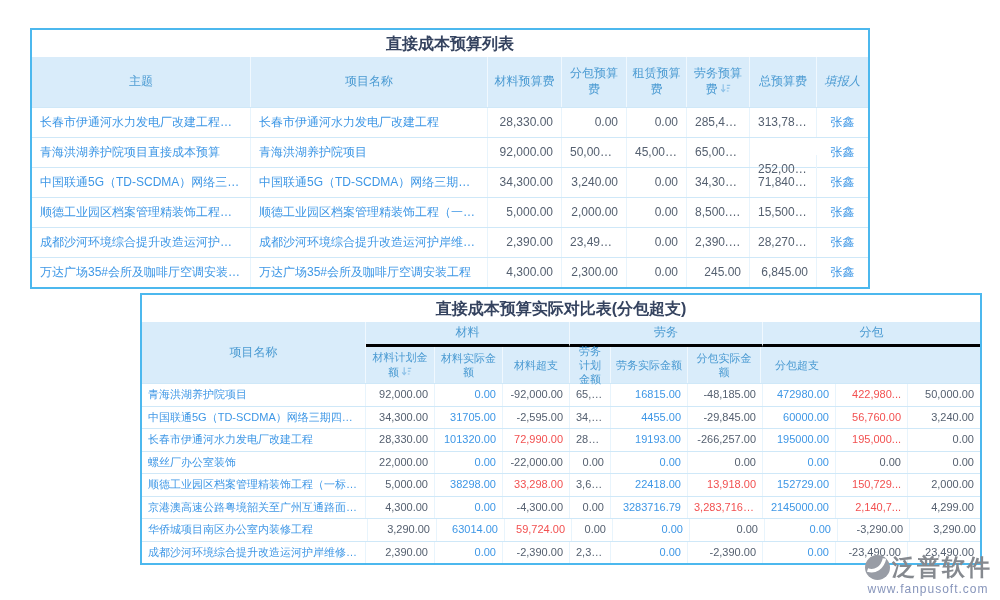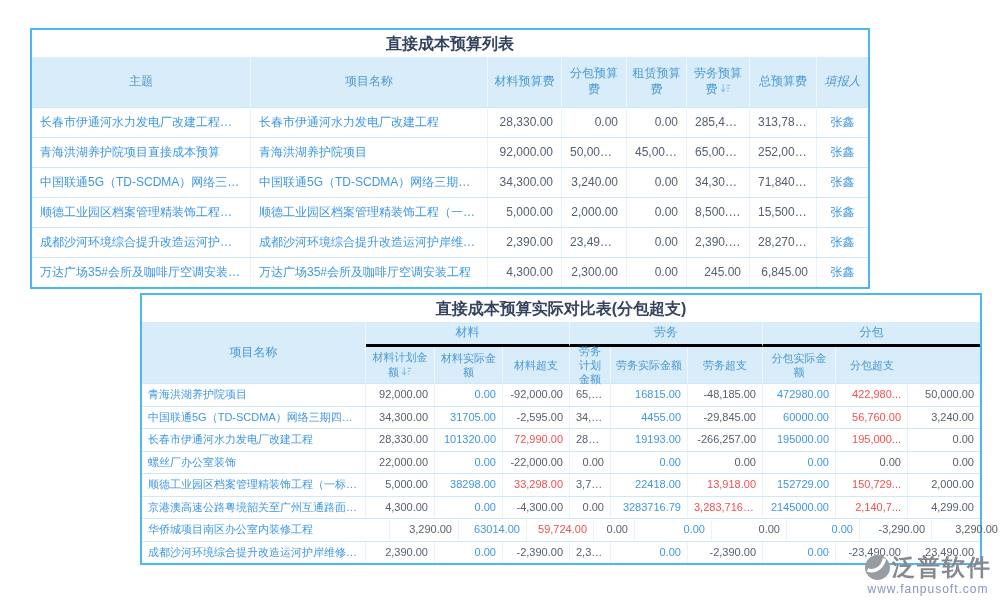--- a/index.html
+++ b/index.html
@@ -94,21 +94,21 @@
         <div class="td c-num" style="width: 67px; text-align: right;">313,780...</div>
         <div class="td c-link" style="width: 51px; text-align: center;">张鑫</div>
       </div>
       <div class="tr">
         <div class="td c-link" style="width: 219px; text-align: left;">青海洪湖养护院项目直接成本预算</div>
         <div class="td c-link" style="width: 237px; text-align: left;">青海洪湖养护院项目</div>
         <div class="td c-num" style="width: 74px; text-align: right;">92,000.00</div>
         <div class="td c-num" style="width: 65px; text-align: right;">50,000....</div>
         <div class="td c-num" style="width: 60px; text-align: right;">45,000.00</div>
         <div class="td c-num" style="width: 63px; text-align: right;">65,000.00</div>
-        <div class="td c-num" style="width: 67px; text-align: right;">252,000...</div>
+        <div class="td c-num" style="width: 67px; text-align: right; margin-top: 17px;">252,000...</div>
         <div class="td c-link" style="width: 51px; text-align: center;">张鑫</div>
       </div>
       <div class="tr">
         <div class="td c-link" style="width: 219px; text-align: left;">中国联通5G（TD-SCDMA）网络三期四川...</div>
         <div class="td c-link" style="width: 237px; text-align: left;">中国联通5G（TD-SCDMA）网络三期四川工程</div>
         <div class="td c-num" style="width: 74px; text-align: right;">34,300.00</div>
         <div class="td c-num" style="width: 65px; text-align: right;">3,240.00</div>
         <div class="td c-num" style="width: 60px; text-align: right;">0.00</div>
         <div class="td c-num" style="width: 63px; text-align: right;">34,300.00</div>
         <div class="td c-num" style="width: 67px; text-align: right;">71,840.00</div>
@@ -182,23 +182,20 @@
           </div>
           <div class="th" style="width: 67px;">
             <div class="th-inner"><span>材料超支</span></div>
           </div>
           <div class="th" style="width: 41px;">
             <div class="th-inner"><span>劳务计划金额</span></div>
           </div>
           <div class="th" style="width: 77px;">
             <div class="th-inner"><span>劳务实际金额</span></div>
           </div>
-          <div class="th" style="width: 75px;">
-            <div class="th-inner"><span>劳务超支</span></div>
-          </div>
           <div class="th" style="width: 73px;">
             <div class="th-inner"><span>分包实际金额</span></div>
           </div>
           <div class="th" style="width: 72px;">
             <div class="th-inner"><span>分包超支</span></div>
           </div>
         </div>
     </div>
   </div>
   <div class="tbody">
@@ -248,41 +245,41 @@
         <div class="td c-num" style="width: 75px; text-align: right;">0.00</div>
         <div class="td c-actual" style="width: 73px; text-align: right;">0.00</div>
         <div class="td c-num" style="width: 72px; text-align: right;">0.00</div>
         <div class="td c-num" style="width: 72px; text-align: right;">0.00</div>
       </div>
       <div class="tr">
         <div class="td c-link" style="width: 224px; text-align: left;">顺德工业园区档案管理精装饰工程（一标段）</div>
         <div class="td c-num" style="width: 69px; text-align: right;">5,000.00</div>
         <div class="td c-actual" style="width: 68px; text-align: right;">38298.00</div>
         <div class="td c-num c-red" style="width: 67px; text-align: right;">33,298.00</div>
-        <div class="td c-num" style="width: 41px; text-align: right;">3,71...</div>
+        <div class="td c-num" style="width: 41px; text-align: right;">3,65...</div>
         <div class="td c-actual" style="width: 77px; text-align: right;">22418.00</div>
         <div class="td c-num c-red" style="width: 75px; text-align: right;">13,918.00</div>
         <div class="td c-actual" style="width: 73px; text-align: right;">152729.00</div>
         <div class="td c-num c-red" style="width: 72px; text-align: right;">150,729...</div>
         <div class="td c-num" style="width: 72px; text-align: right;">2,000.00</div>
       </div>
       <div class="tr">
         <div class="td c-link" style="width: 224px; text-align: left;">京港澳高速公路粤境韶关至广州互通路面改造中</div>
         <div class="td c-num" style="width: 69px; text-align: right;">4,300.00</div>
         <div class="td c-actual" style="width: 68px; text-align: right;">0.00</div>
         <div class="td c-num" style="width: 67px; text-align: right;">-4,300.00</div>
         <div class="td c-num" style="width: 41px; text-align: right;">0.00</div>
         <div class="td c-actual" style="width: 77px; text-align: right;">3283716.79</div>
         <div class="td c-num c-red" style="width: 75px; text-align: right;">3,283,716.79</div>
         <div class="td c-actual" style="width: 73px; text-align: right;">2145000.00</div>
         <div class="td c-num c-red" style="width: 72px; text-align: right;">2,140,7...</div>
         <div class="td c-num" style="width: 72px; text-align: right;">4,299.00</div>
       </div>
       <div class="tr">
-        <div class="td c-link" style="width: 248px; text-align: left;">华侨城项目南区办公室内装修工程</div>
+        <div class="td c-link" style="width: 226px; text-align: left;">华侨城项目南区办公室内装修工程</div>
         <div class="td c-num" style="width: 69px; text-align: right;">3,290.00</div>
         <div class="td c-actual" style="width: 68px; text-align: right;">63014.00</div>
         <div class="td c-num c-red" style="width: 67px; text-align: right;">59,724.00</div>
         <div class="td c-num" style="width: 41px; text-align: right;">0.00</div>
         <div class="td c-actual" style="width: 77px; text-align: right;">0.00</div>
         <div class="td c-num" style="width: 75px; text-align: right;">0.00</div>
         <div class="td c-actual" style="width: 73px; text-align: right;">0.00</div>
         <div class="td c-num" style="width: 72px; text-align: right;">-3,290.00</div>
         <div class="td c-num" style="width: 72px; text-align: right;">3,290.00</div>
       </div>

